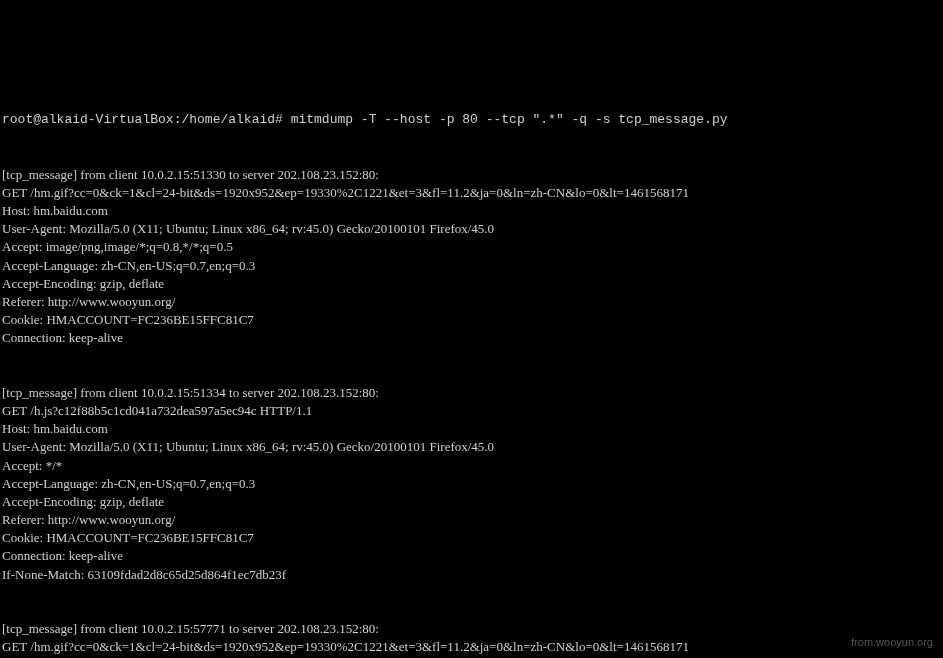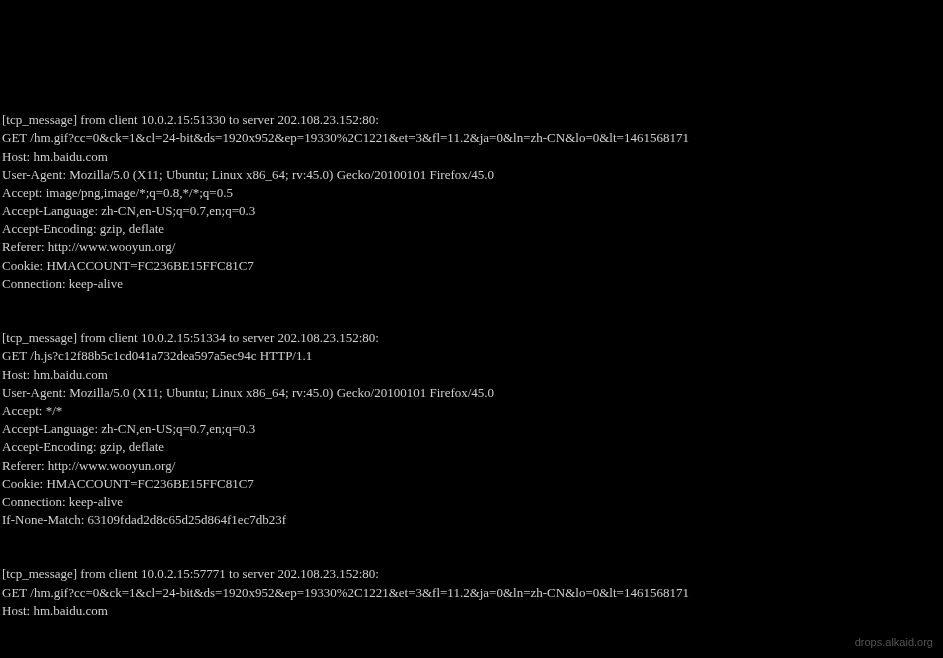--- a/index.html
+++ b/index.html
@@ -42,19 +42,20 @@
     .block:last-child {
       margin-bottom: 0;
     }
   </style>
 </head>
 <body>
 
 
 
 <div>
+  <div class="terminal-line"><span class="prompt">root@alkaid-VirtualBox:/home/alkaid# </span><span>mitmdump -T --host -p 80 --tcp ".*" -q -s tcp_message.py</span></div>
   <div id="blocks-container"><div class="block"><div class="terminal-line">[tcp_message] from client 10.0.2.15:51330 to server 202.108.23.152:80:</div><div class="terminal-line">GET /hm.gif?cc=0&amp;ck=1&amp;cl=24-bit&amp;ds=1920x952&amp;ep=19330%2C1221&amp;et=3&amp;fl=11.2&amp;ja=0&amp;ln=zh-CN&amp;lo=0&amp;lt=1461568171</div><div class="terminal-line">Host: hm.baidu.com</div><div class="terminal-line">User-Agent: Mozilla/5.0 (X11; Ubuntu; Linux x86_64; rv:45.0) Gecko/20100101 Firefox/45.0</div><div class="terminal-line">Accept: image/png,image/*;q=0.8,*/*;q=0.5</div><div class="terminal-line">Accept-Language: zh-CN,en-US;q=0.7,en;q=0.3</div><div class="terminal-line">Accept-Encoding: gzip, deflate</div><div class="terminal-line">Referer: http://www.wooyun.org/</div><div class="terminal-line">Cookie: HMACCOUNT=FC236BE15FFC81C7</div><div class="terminal-line">Connection: keep-alive</div><div class="terminal-line"> </div></div><div class="block"><div class="terminal-line">[tcp_message] from client 10.0.2.15:51334 to server 202.108.23.152:80:</div><div class="terminal-line">GET /h.js?c12f88b5c1cd041a732dea597a5ec94c HTTP/1.1</div><div class="terminal-line">Host: hm.baidu.com</div><div class="terminal-line">User-Agent: Mozilla/5.0 (X11; Ubuntu; Linux x86_64; rv:45.0) Gecko/20100101 Firefox/45.0</div><div class="terminal-line">Accept: */*</div><div class="terminal-line">Accept-Language: zh-CN,en-US;q=0.7,en;q=0.3</div><div class="terminal-line">Accept-Encoding: gzip, deflate</div><div class="terminal-line">Referer: http://www.wooyun.org/</div><div class="terminal-line">Cookie: HMACCOUNT=FC236BE15FFC81C7</div><div class="terminal-line">Connection: keep-alive</div><div class="terminal-line">If-None-Match: 63109fdad2d8c65d25d864f1ec7db23f</div><div class="terminal-line"> </div></div><div class="block"><div class="terminal-line">[tcp_message] from client 10.0.2.15:57771 to server 202.108.23.152:80:</div><div class="terminal-line">GET /hm.gif?cc=0&amp;ck=1&amp;cl=24-bit&amp;ds=1920x952&amp;ep=19330%2C1221&amp;et=3&amp;fl=11.2&amp;ja=0&amp;ln=zh-CN&amp;lo=0&amp;lt=1461568171</div><div class="terminal-line">Host: hm.baidu.com</div></div></div>
 </div>
 
-<div class="watermark">drops.alkaid.org</div>
+<div class="watermark">from.wooyun.org</div>
 
 
 
 
 </body></html>

